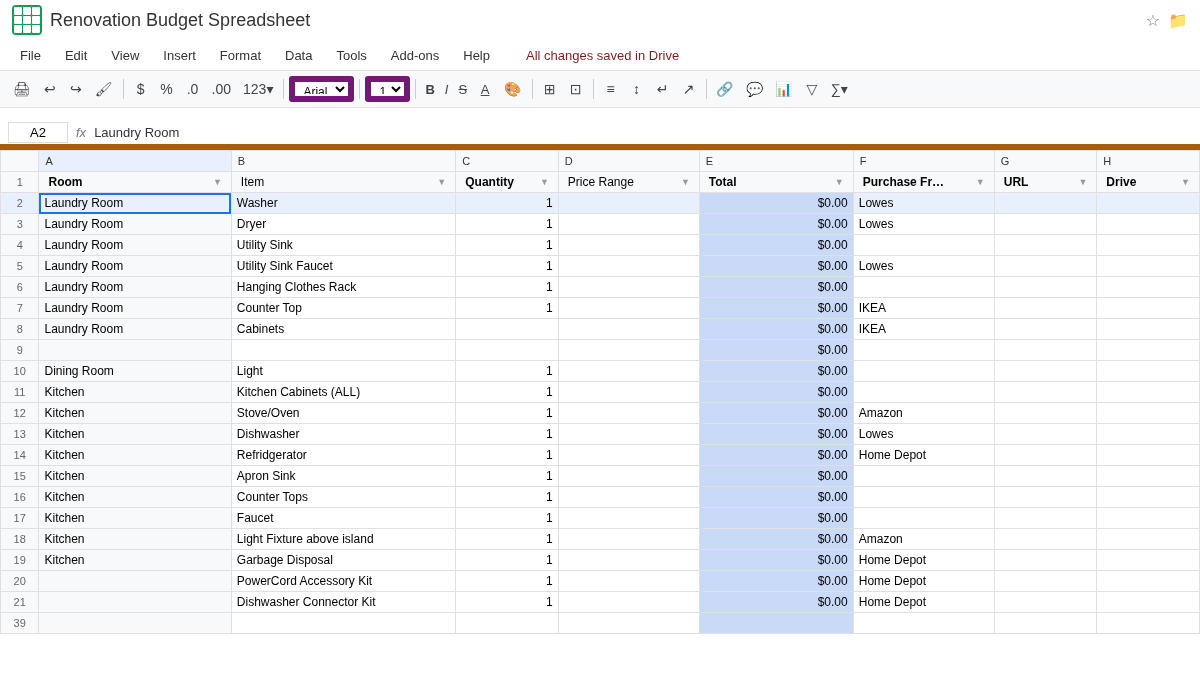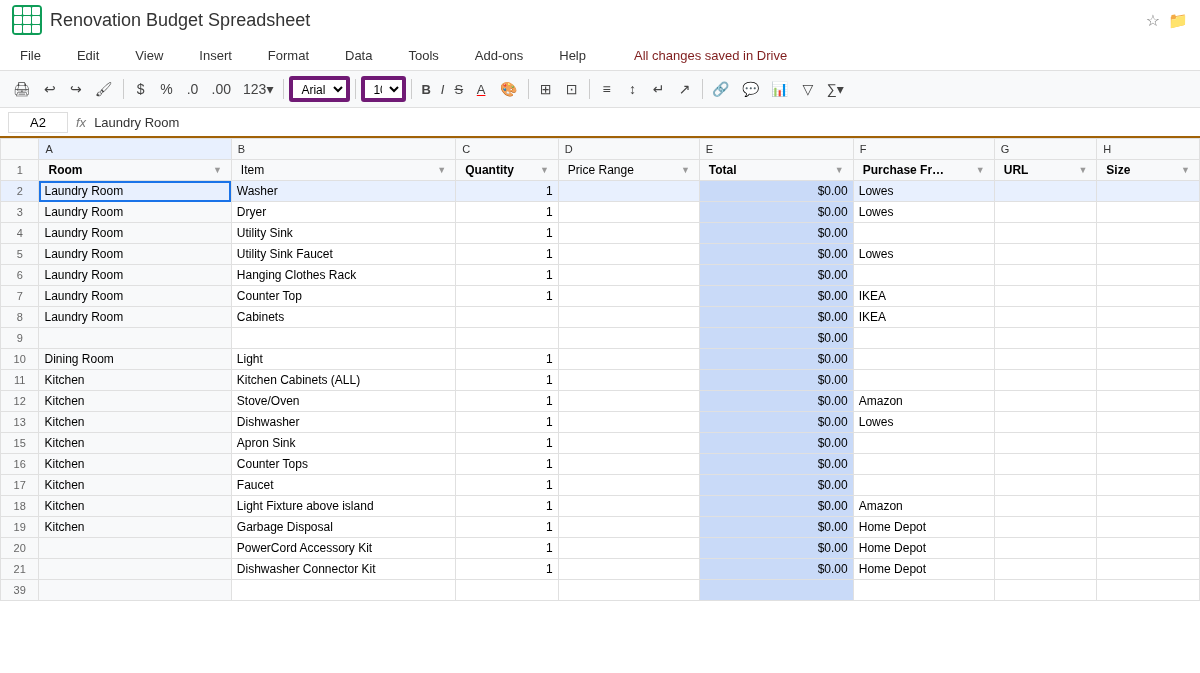--- a/index.html
+++ b/index.html
@@ -38,21 +38,21 @@
       font-weight: normal;
       flex: 1;
     }
 
     
     .menu-bar {
       display: flex;
       align-items: center;
       height: 30px;
       padding: 0 12px;
-      gap: 20px;
+      gap: 8px;
       font-size: 13px;
     }
     .menu-item {
       padding: 2px 8px;
       cursor: pointer;
       border-radius: 3px;
       color: #333;
     }
     .saved-text { color: #7f1d1d; font-size: 13px; margin-left: 20px; }
 
@@ -77,21 +77,21 @@
       font-size: 14px;
       color: #444;
       display: flex;
       align-items: center;
       justify-content: center;
       min-width: 24px;
       height: 28px;
     }
     .toolbar-sep { width: 1px; background: #ccc; height: 20px; margin: 0 3px; }
     .font-select {
-      border: 4px solid #701a75;
+      border: 6px solid #701a75;
       background: #fff;
       padding: 2px 4px;
       font-size: 12px;
       height: 26px;
       border-radius: 3px;
       cursor: pointer;
     }
     .toolbar-text-btn {
       border: none;
       background: none;
@@ -102,23 +102,24 @@
       color: #444;
       height: 28px;
       border-radius: 3px;
     }
 
     
     .formula-bar {
       display: flex;
       align-items: center;
       height: 30px;
-      border-bottom: 2px solid #a16207;
+      border-bottom: 6px solid #a16207;
       padding: 0 8px;
       gap: 8px;
+      margin-top: 12px;
     }
     .cell-ref {
       width: 60px;
       border: 1px solid #ddd;
       padding: 2px 4px;
       font-size: 13px;
       text-align: center;
     }
     .fx-label { color: #777; font-size: 13px; font-style: italic; }
     .formula-input { flex: 1; border: none; outline: none; font-size: 13px; color: #333; }
@@ -372,21 +373,21 @@
             </div>
           </td>
           <td style="font-weight: bold; background: rgb(248, 249, 250);">
             <div class="col-header-inner">
               <span>URL</span>
               <span class="filter-icon">▼</span>
             </div>
           </td>
           <td style="font-weight: bold; background: rgb(248, 249, 250);">
             <div class="col-header-inner">
-              <span>Size</span>
+              <span>Drive</span>
               <span class="filter-icon">▼</span>
             </div>
           </td>
         </tr>
         <tr class="selected-row">
           <td class="row-num" style="background: rgb(232, 240, 254);">2</td>
           <td class="col-a" style="background: rgb(232, 240, 254); outline: rgb(26, 115, 232) solid 2px; outline-offset: -2px;">Laundry Room</td>
           <td style="background: rgb(232, 240, 254);">Washer</td>
           <td class="qty-col" style="background: rgb(232, 240, 254);">1</td>
           <td style="background: rgb(232, 240, 254);"></td>
@@ -510,20 +511,31 @@
           <td class="col-a">Kitchen</td>
           <td>Dishwasher</td>
           <td class="qty-col">1</td>
           <td></td>
           <td class="total-col">$0.00</td>
           <td>Lowes</td>
           <td></td>
           <td></td>
         </tr>
         <tr>
+          <td class="row-num">14</td>
+          <td class="col-a">Kitchen</td>
+          <td>Refridgerator</td>
+          <td class="qty-col">1</td>
+          <td></td>
+          <td class="total-col">$0.00</td>
+          <td>Home Depot</td>
+          <td></td>
+          <td></td>
+        </tr>
+        <tr>
           <td class="row-num">15</td>
           <td class="col-a">Kitchen</td>
           <td>Apron Sink</td>
           <td class="qty-col">1</td>
           <td></td>
           <td class="total-col">$0.00</td>
           <td></td>
           <td></td>
           <td></td>
         </tr>

